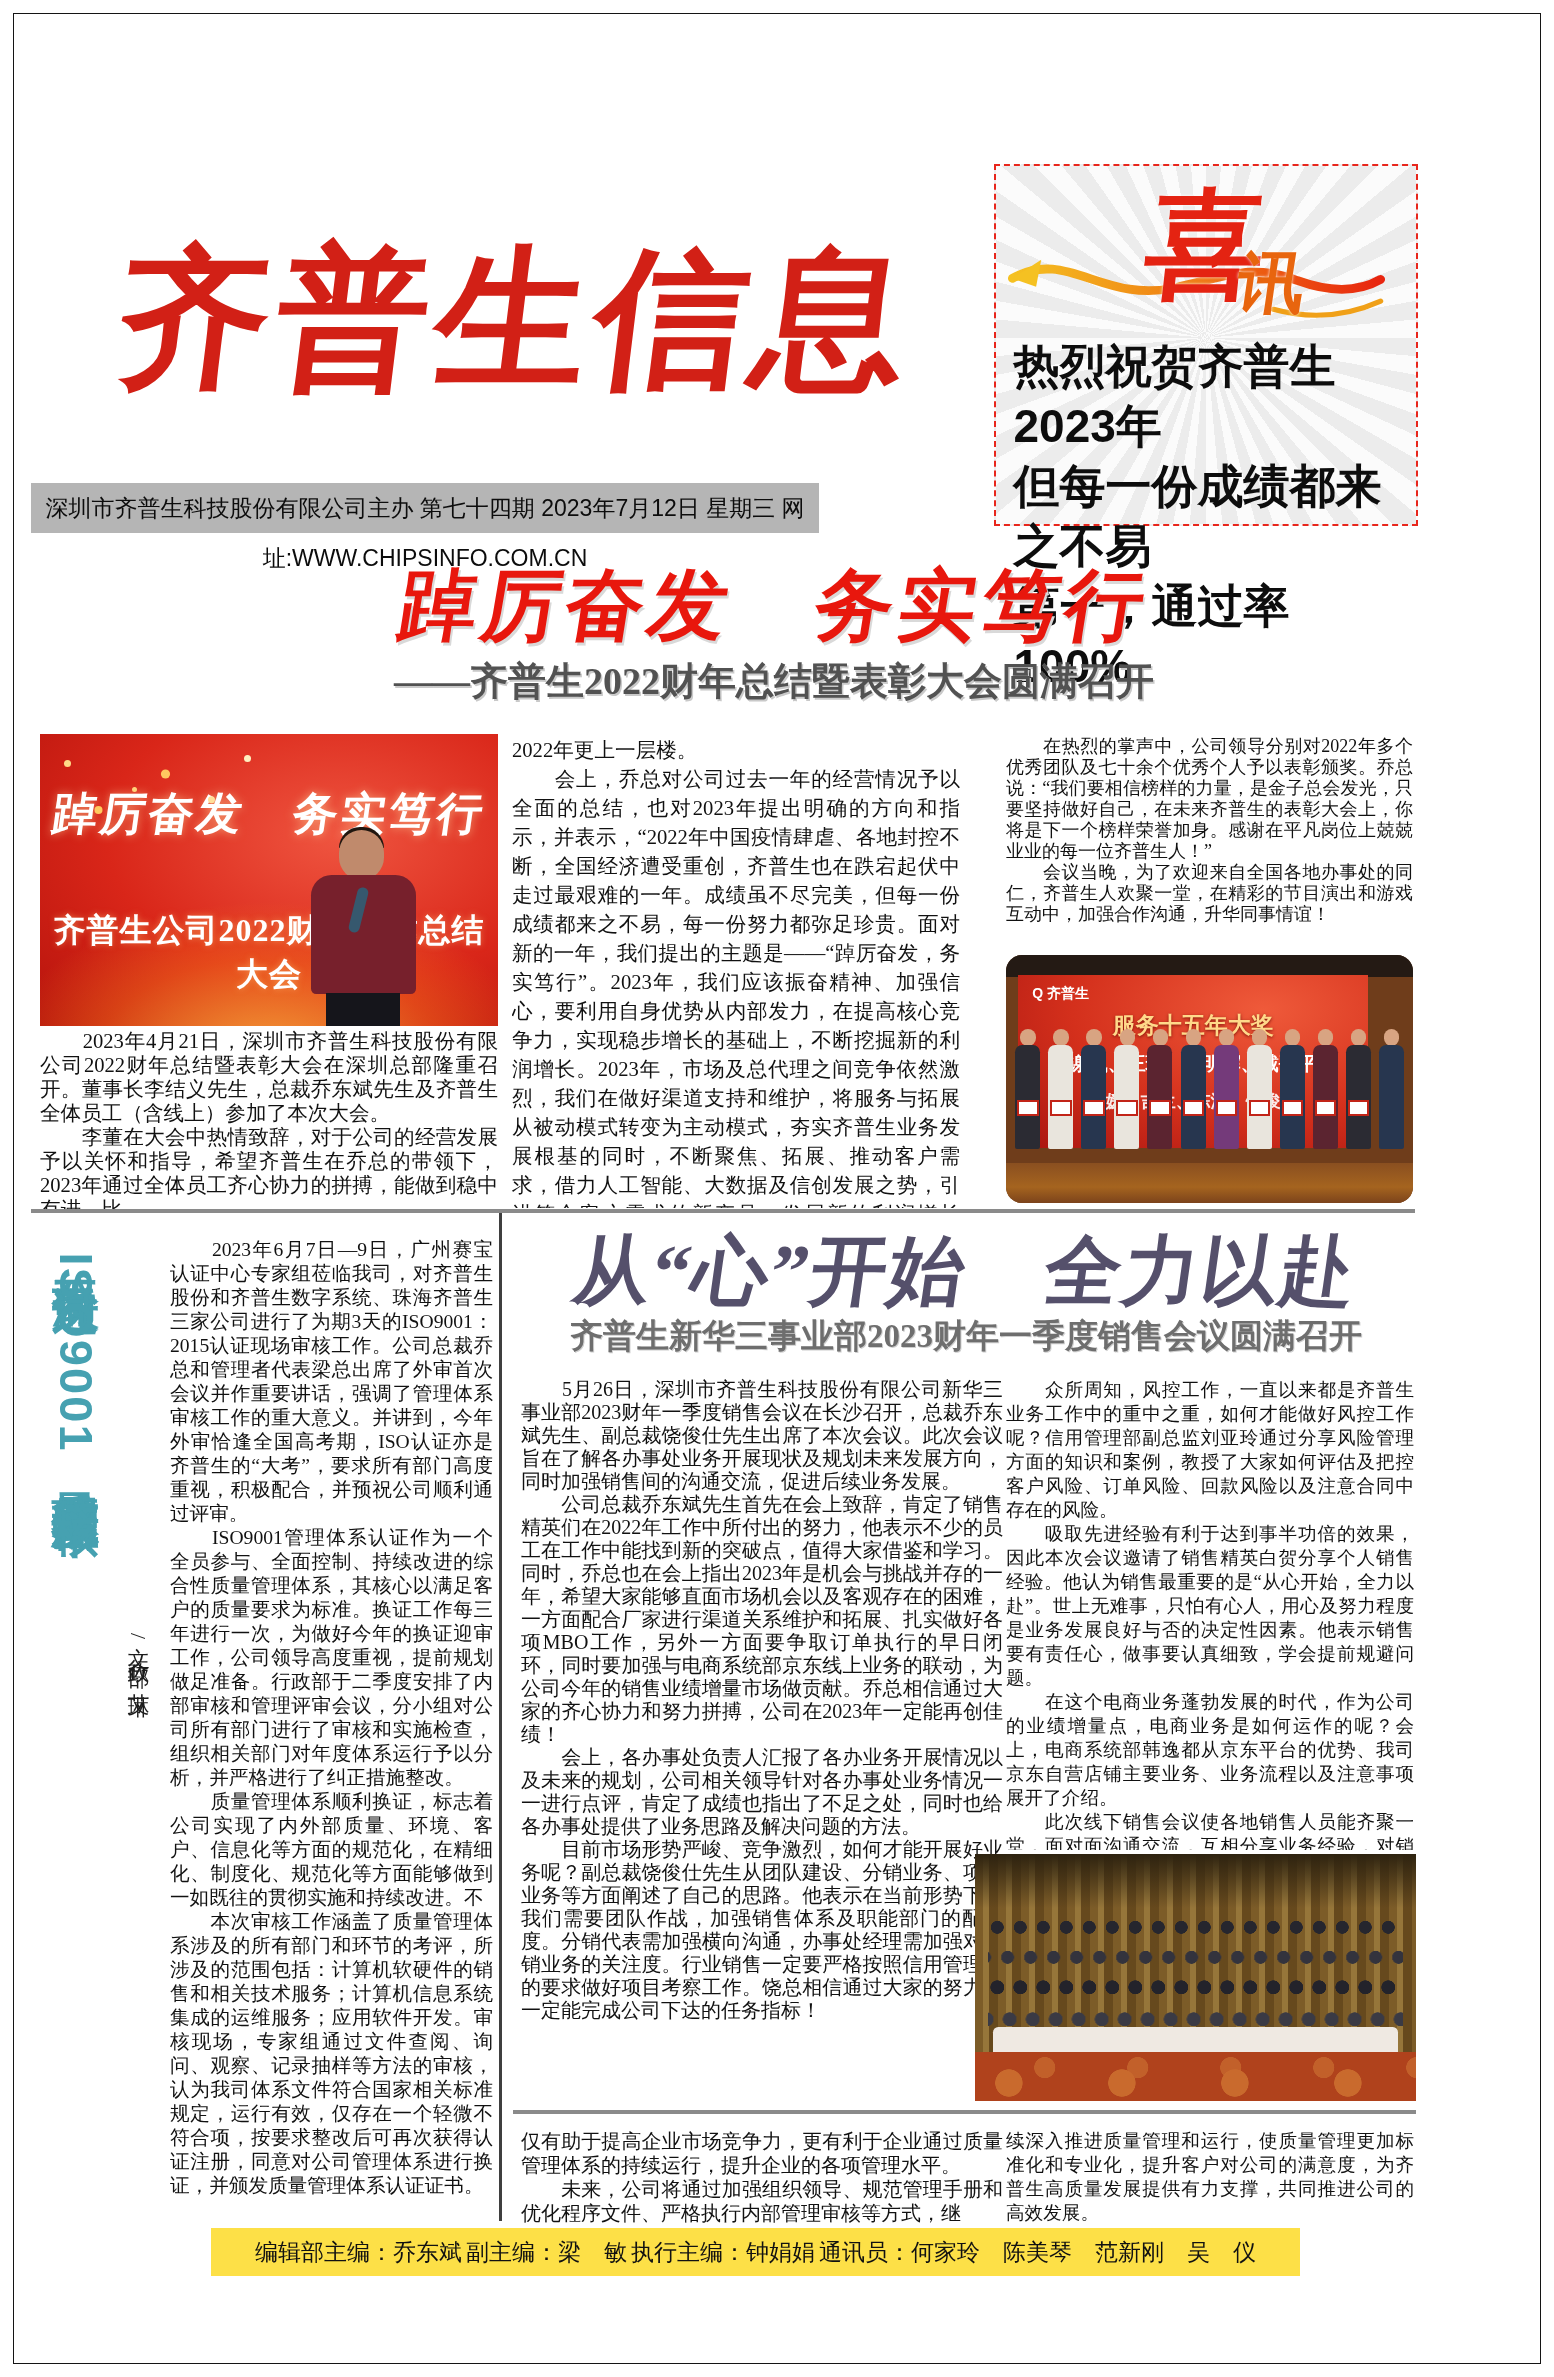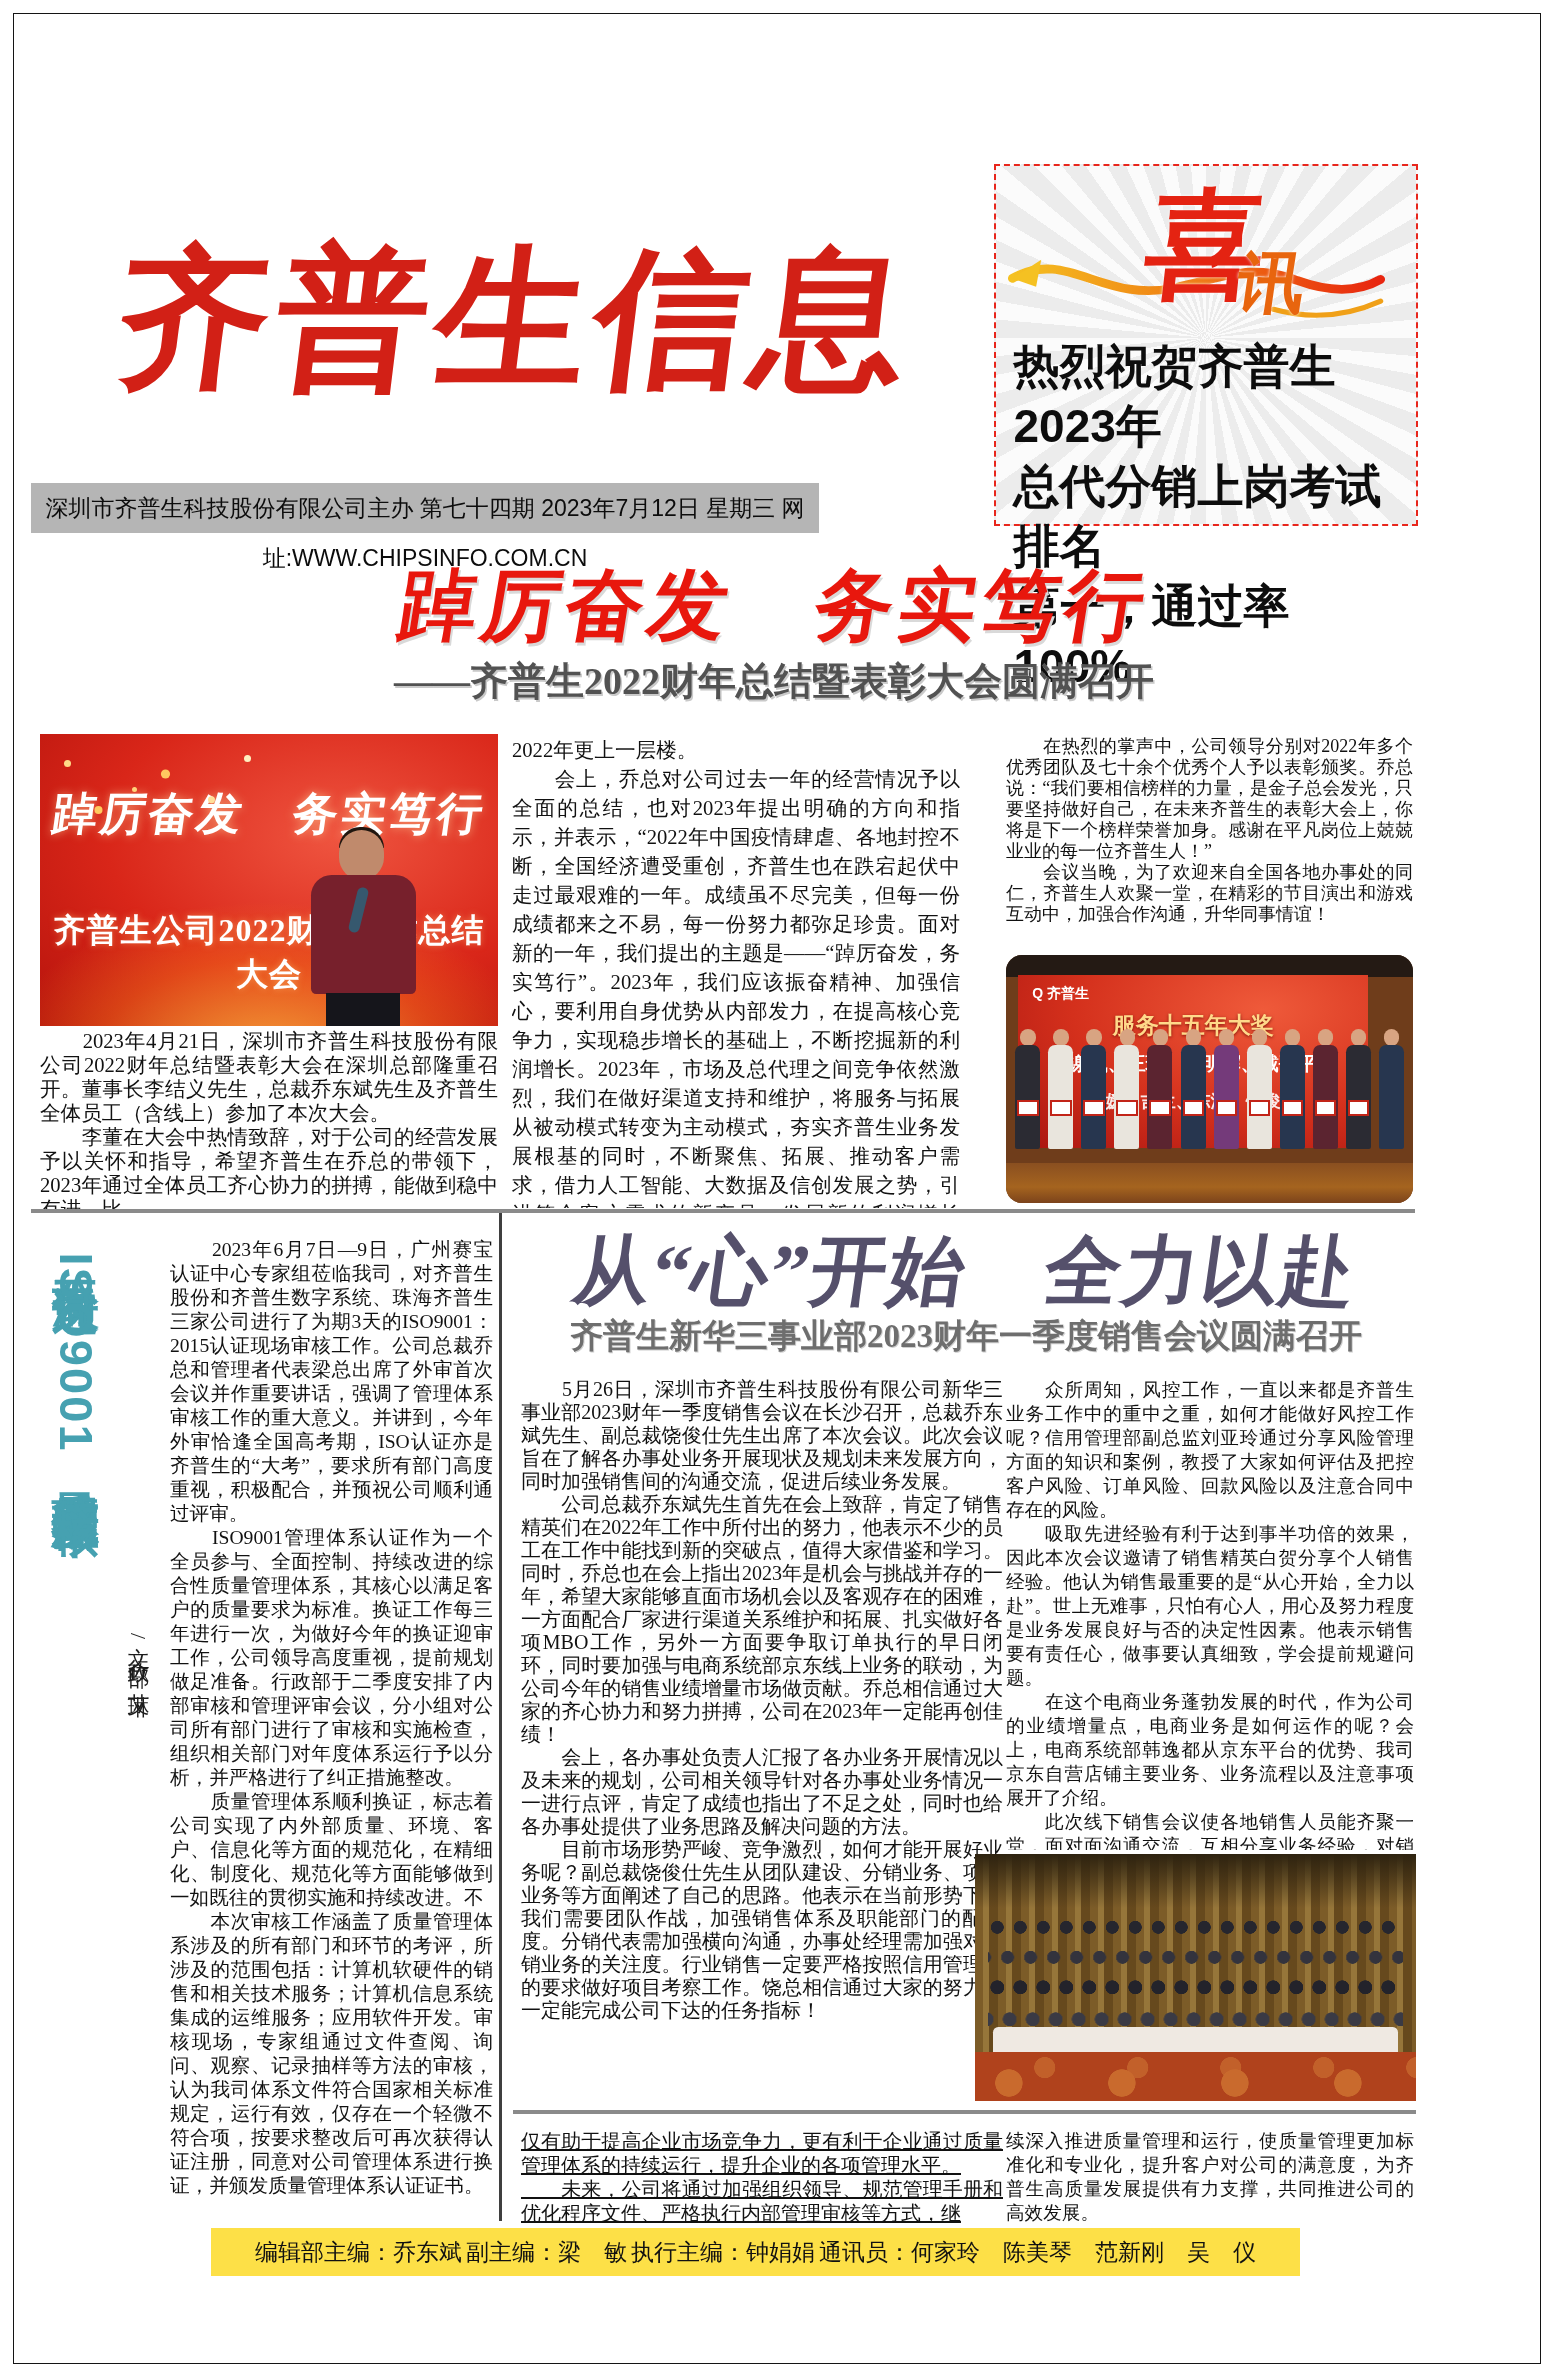--- a/index.html
+++ b/index.html
@@ -52,21 +52,21 @@
     font-size:21.7px;color:#1c1c1c;letter-spacing:3.1px;}
   .sb{left:170px;top:1238px;width:323px;height:993px;font-size:19.6px;line-height:24px;}
 
   
   .a2-headline{position:absolute;left:516px;top:1221px;width:900px;text-align:center;
     font-size:76px;font-weight:900;color:#55506b;letter-spacing:2.1px;transform:skewX(-8deg);}
   .a2-subtitle{position:absolute;left:516px;top:1314px;width:900px;text-align:center;
     font-size:33px;font-weight:700;color:#6e6e6e;text-shadow:1px 1px 0 #cfcfcf;}
   .a2l{left:521px;top:1378px;width:482px;height:723px;font-size:20px;line-height:23px;}
   .a2r{left:1006px;top:1378px;width:408px;height:472px;font-size:18.6px;line-height:24px;}
-  .contL{left:521px;top:2129px;width:482px;height:101px;font-size:20px;line-height:24px;text-decoration:underline;}
+  .contL{left:521px;top:2129px;width:482px;height:101px;font-size:20px;line-height:24px;}
   .contR{left:1006px;top:2129px;width:408px;height:101px;font-size:18.6px;line-height:24px;}
 
   
   .footer{position:absolute;left:211px;top:2228px;width:1089px;height:48px;background:#fde047;
     display:flex;align-items:center;justify-content:space-between;padding:0 44px;box-sizing:border-box;
     font-family:"Liberation Sans",sans-serif;font-size:23px;color:#111;}
 
   
   .photo{position:absolute;overflow:hidden;}
   .photo1{left:40px;top:734px;width:458px;height:292px;
@@ -144,21 +144,21 @@
         </defs>
         <path d="M14 88 C120 28 190 138 330 106 C430 84 480 58 566 92 C648 122 700 106 728 90" stroke="url(#sw)" stroke-width="17" fill="none" stroke-linecap="round"></path>
         <path d="M520 148 C600 170 670 158 728 132" stroke="#f0a018" stroke-width="10" fill="none" stroke-linecap="round"></path>
         <path d="M14 88 L70 52 L60 104 Z" fill="#f5c122"></path>
       </svg>
       <span class="gn-xi">喜</span>
       <span class="gn-xun">讯</span>
     </div>
     <div class="gn-lines">
         <p>热烈祝贺齐普生2023年</p>
-        <p>总代分销上岗考试排名</p>
+        <p>但每一份成绩都来之不易</p>
         <p>第一，通过率100%</p>
       </div>
   </div>
 
   <div class="info-bar">深圳市齐普生科技股份有限公司主办  第七十四期  2023年7月12日  星期三  网址:WWW.CHIPSINFO.COM.CN</div>
 
   <div class="a1-headline">踔厉奋发　务实笃行</div>
   <div class="a1-subtitle">——齐普生2022财年总结暨表彰大会圆满召开</div>
 
   <div class="photo photo1">

